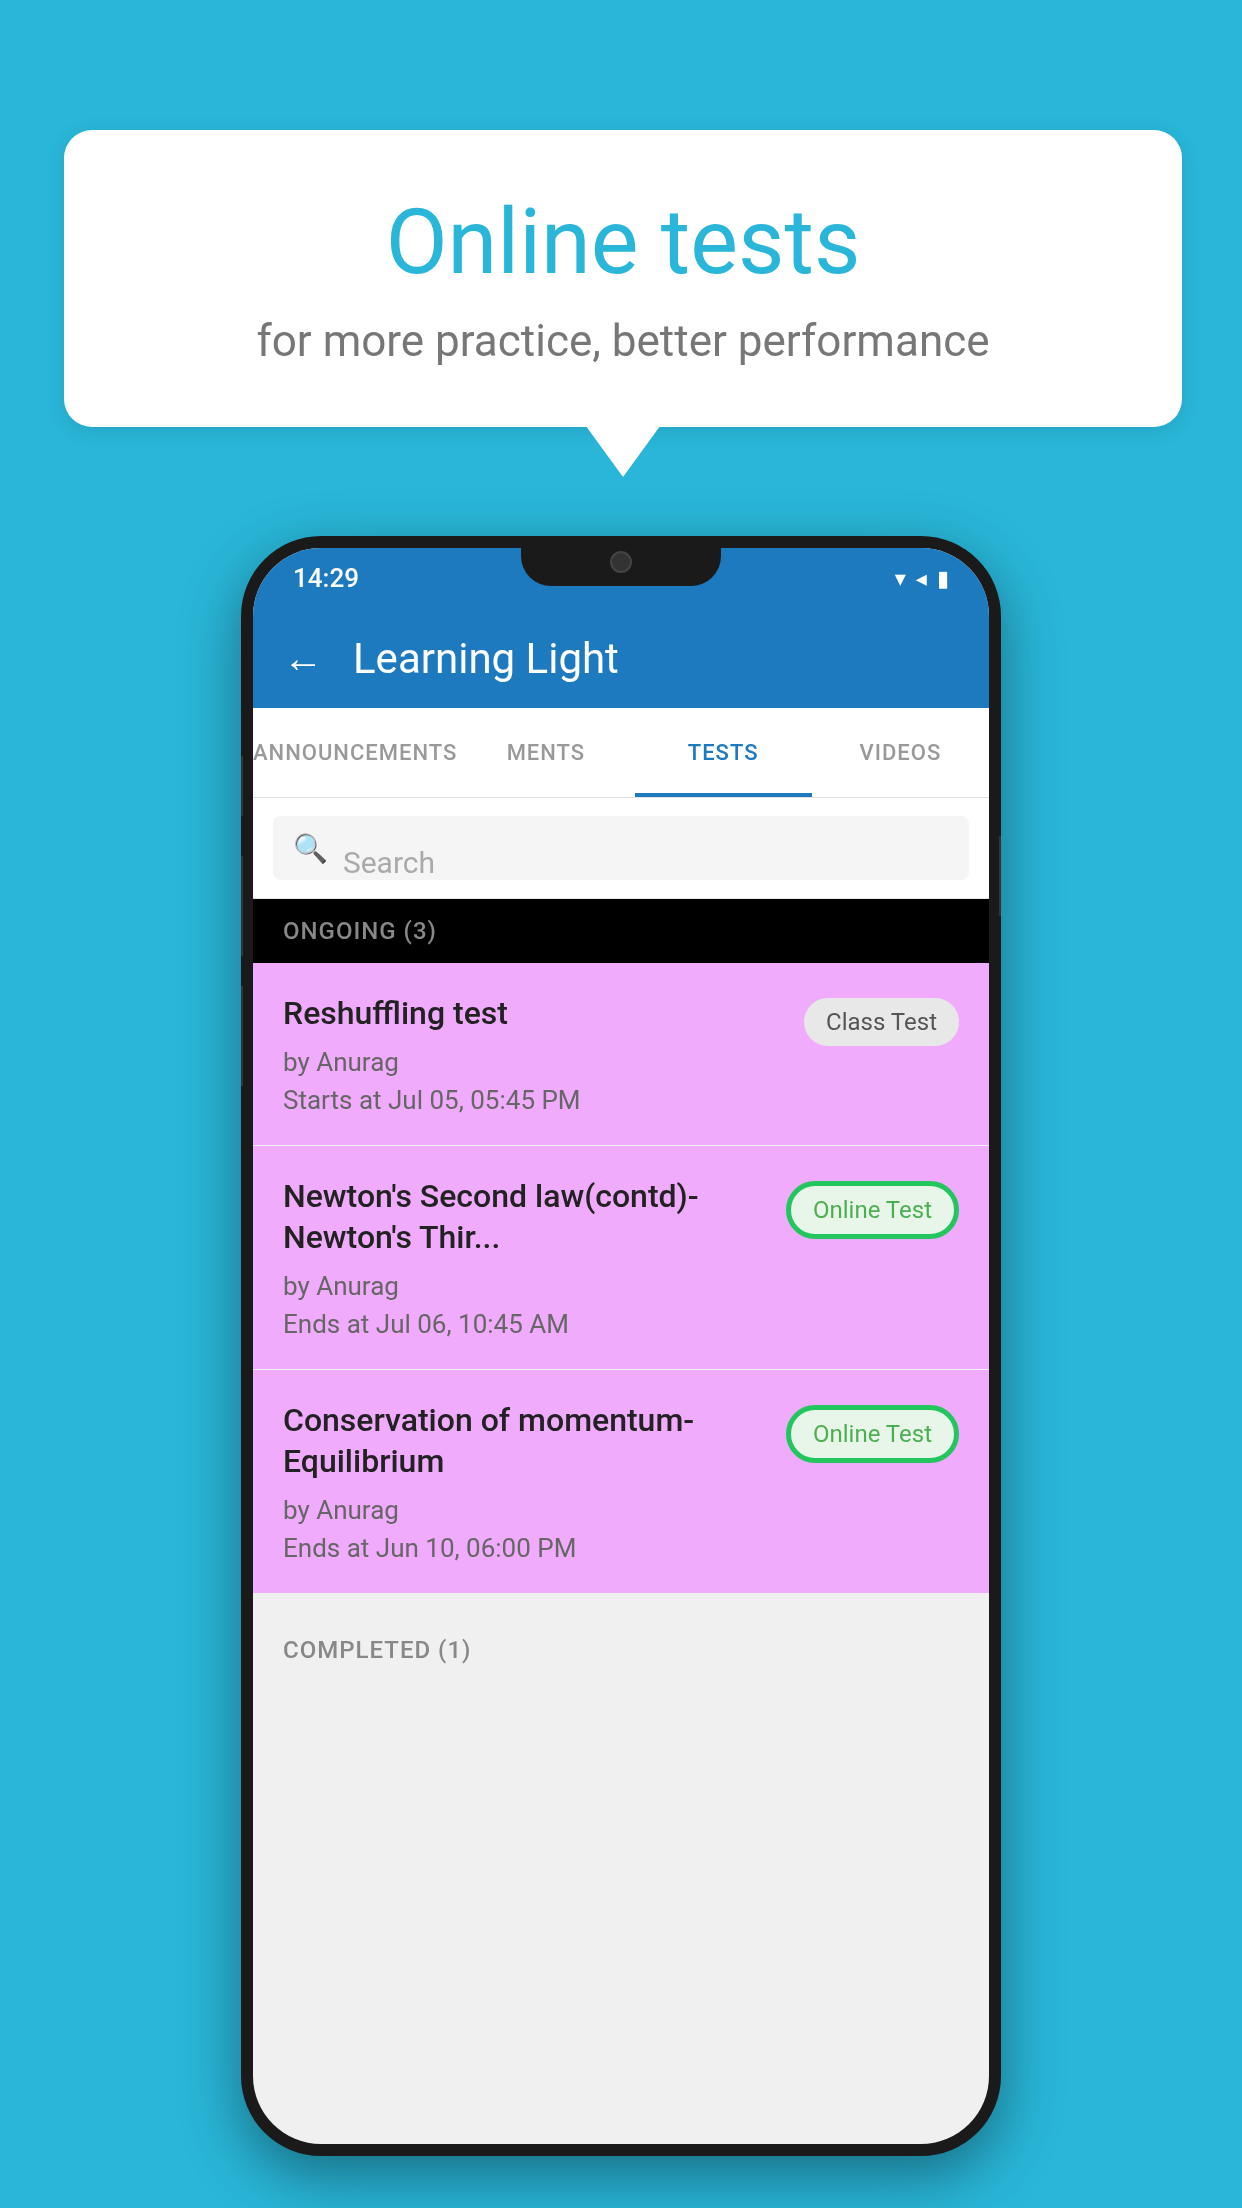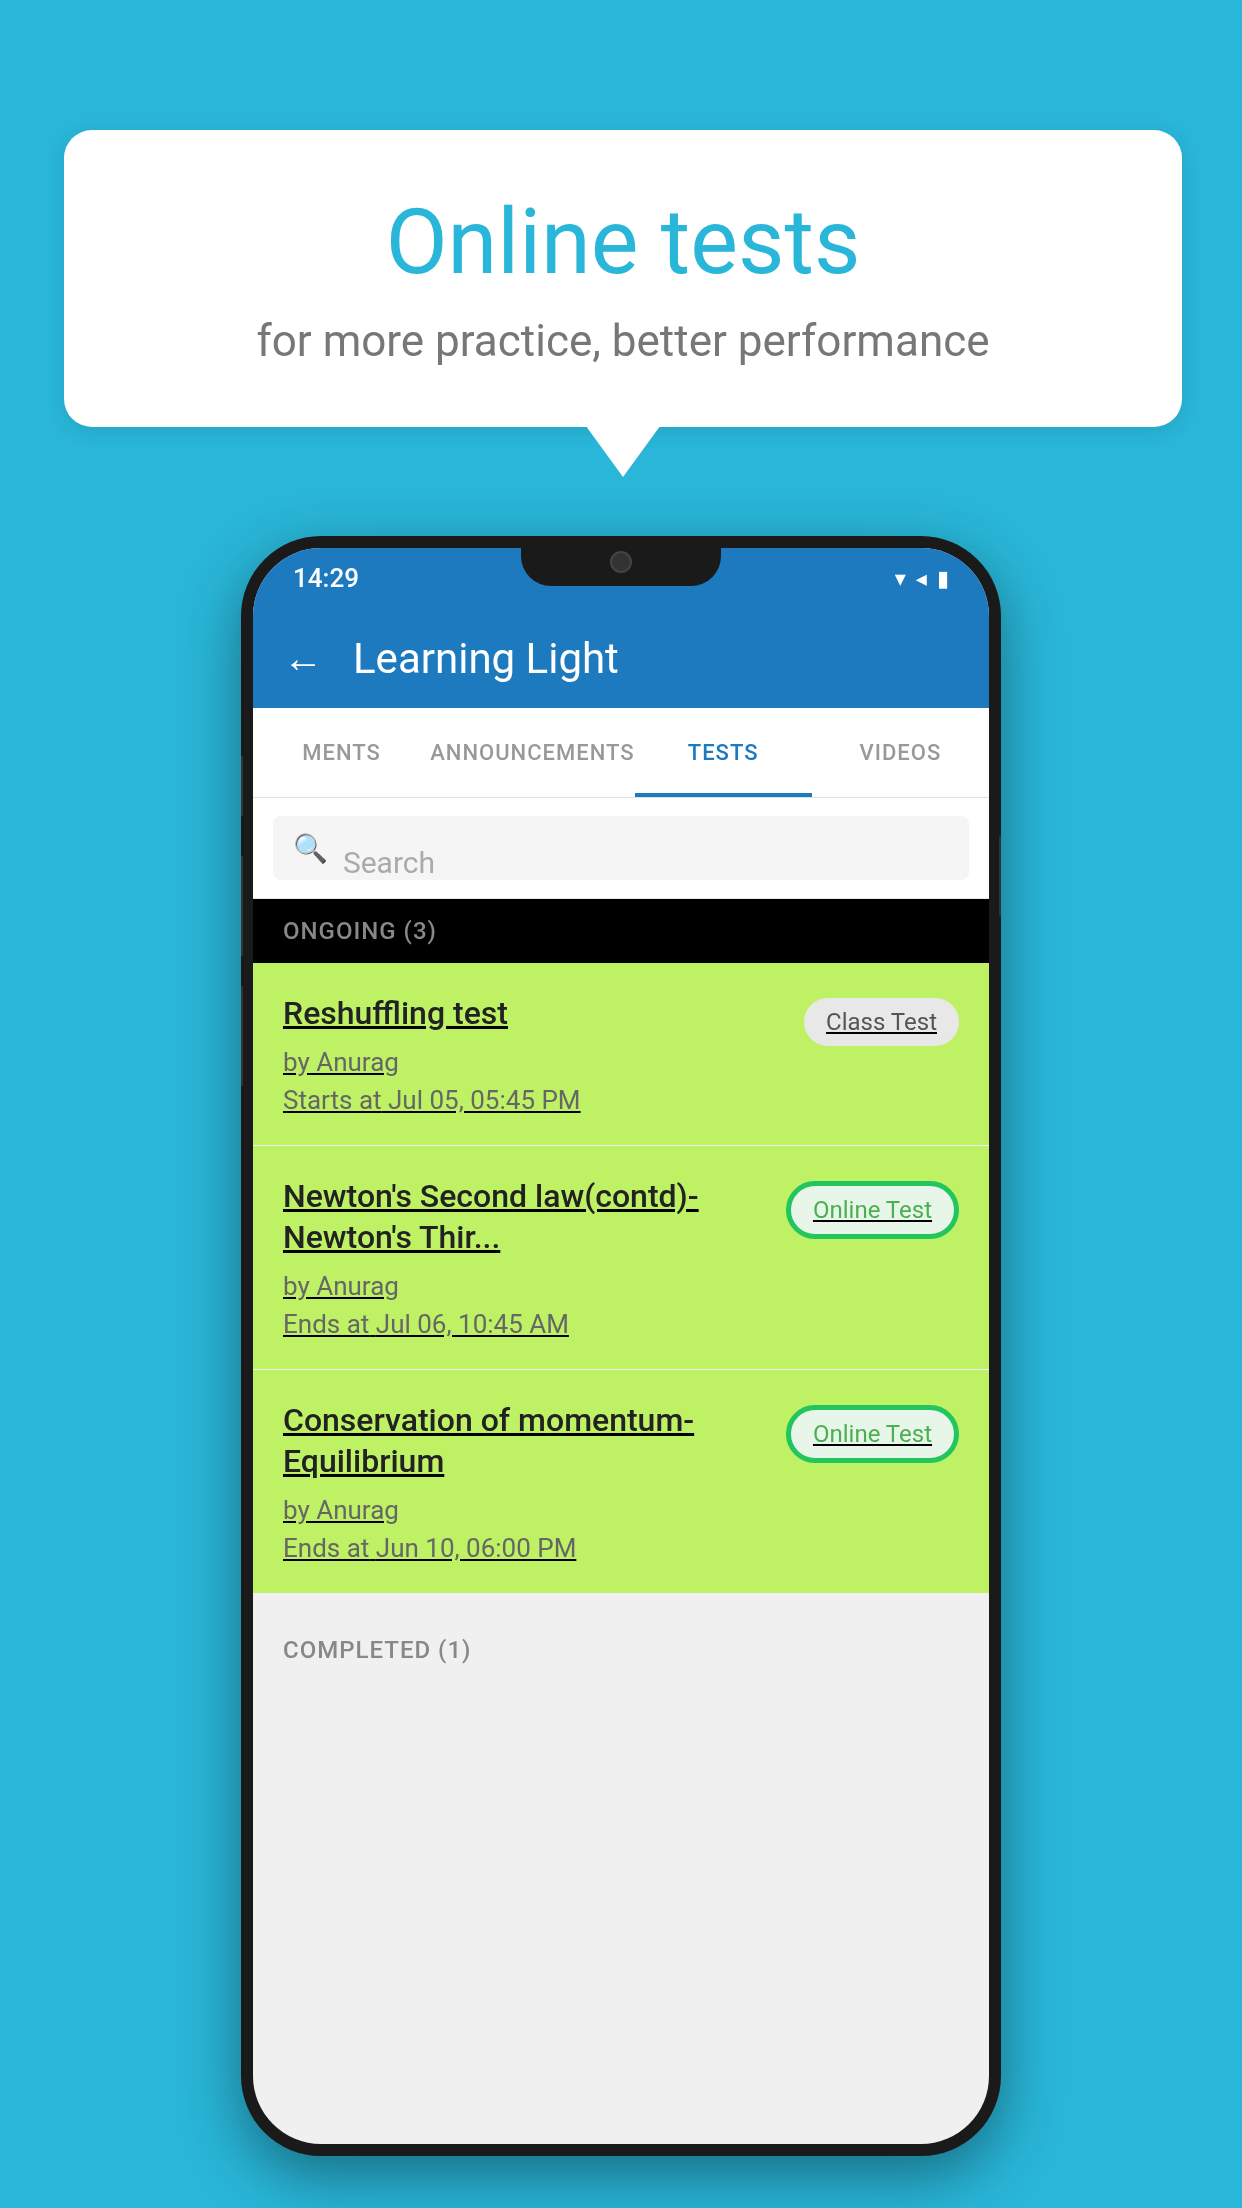--- a/index.html
+++ b/index.html
@@ -237,22 +237,21 @@
       padding: 18px 30px;
       font-size: 24px;
       color: #888;
       font-weight: 500;
       letter-spacing: 1px;
       text-transform: uppercase;
     }
 
     
     .test-list {
-      background: #bef264;
-      text-decoration: underline;
+      background: #f0abfc;
     }
 
     .test-item {
       padding: 30px 30px;
       border-bottom: 1px solid #f0f0f0;
       display: flex;
       align-items: flex-start;
       justify-content: space-between;
     }
 
@@ -385,24 +384,24 @@
       </div>
     </div>
 
     <div class="app-bar">
       <span class="back-arrow">←</span>
       <span class="app-title">Learning Light</span>
     </div>
 
     <div class="tab-bar">
       <div class="tab-item">
+        <span>ANNOUNCEMENTS</span>
+      </div>
+      <div class="tab-item">
         <span>MENTS</span>
-      </div>
-      <div class="tab-item">
-        <span>ANNOUNCEMENTS</span>
       </div>
       <div class="tab-item active">
         <span>TESTS</span>
       </div>
       <div class="tab-item">
         <span>VIDEOS</span>
       </div>
     </div>
 
     <div class="search-container">

